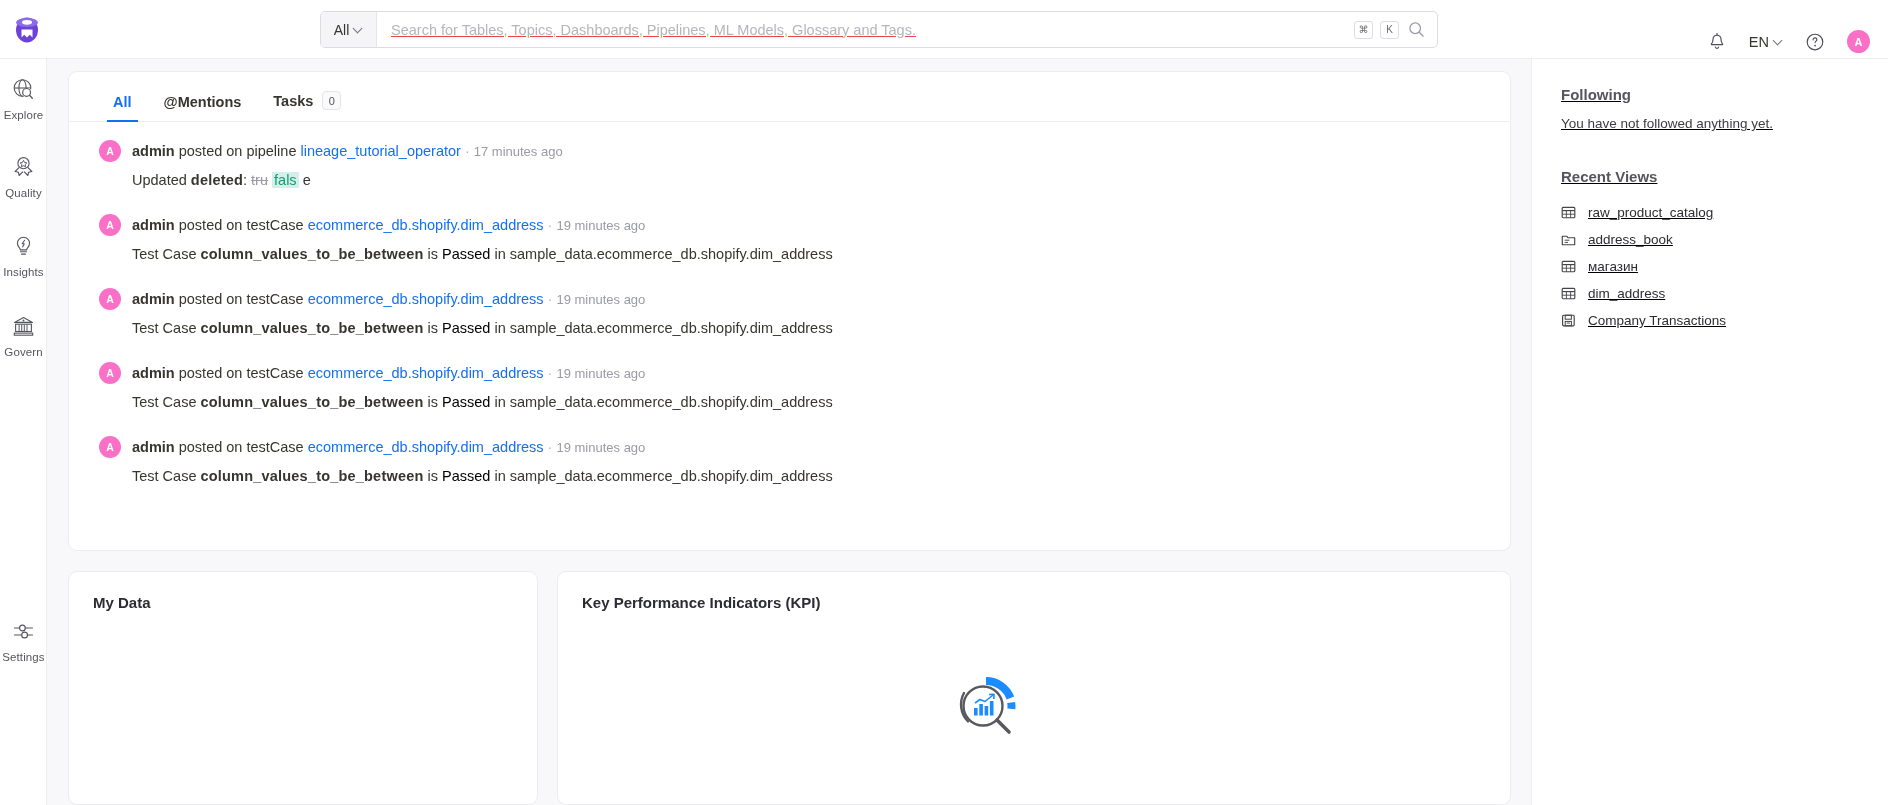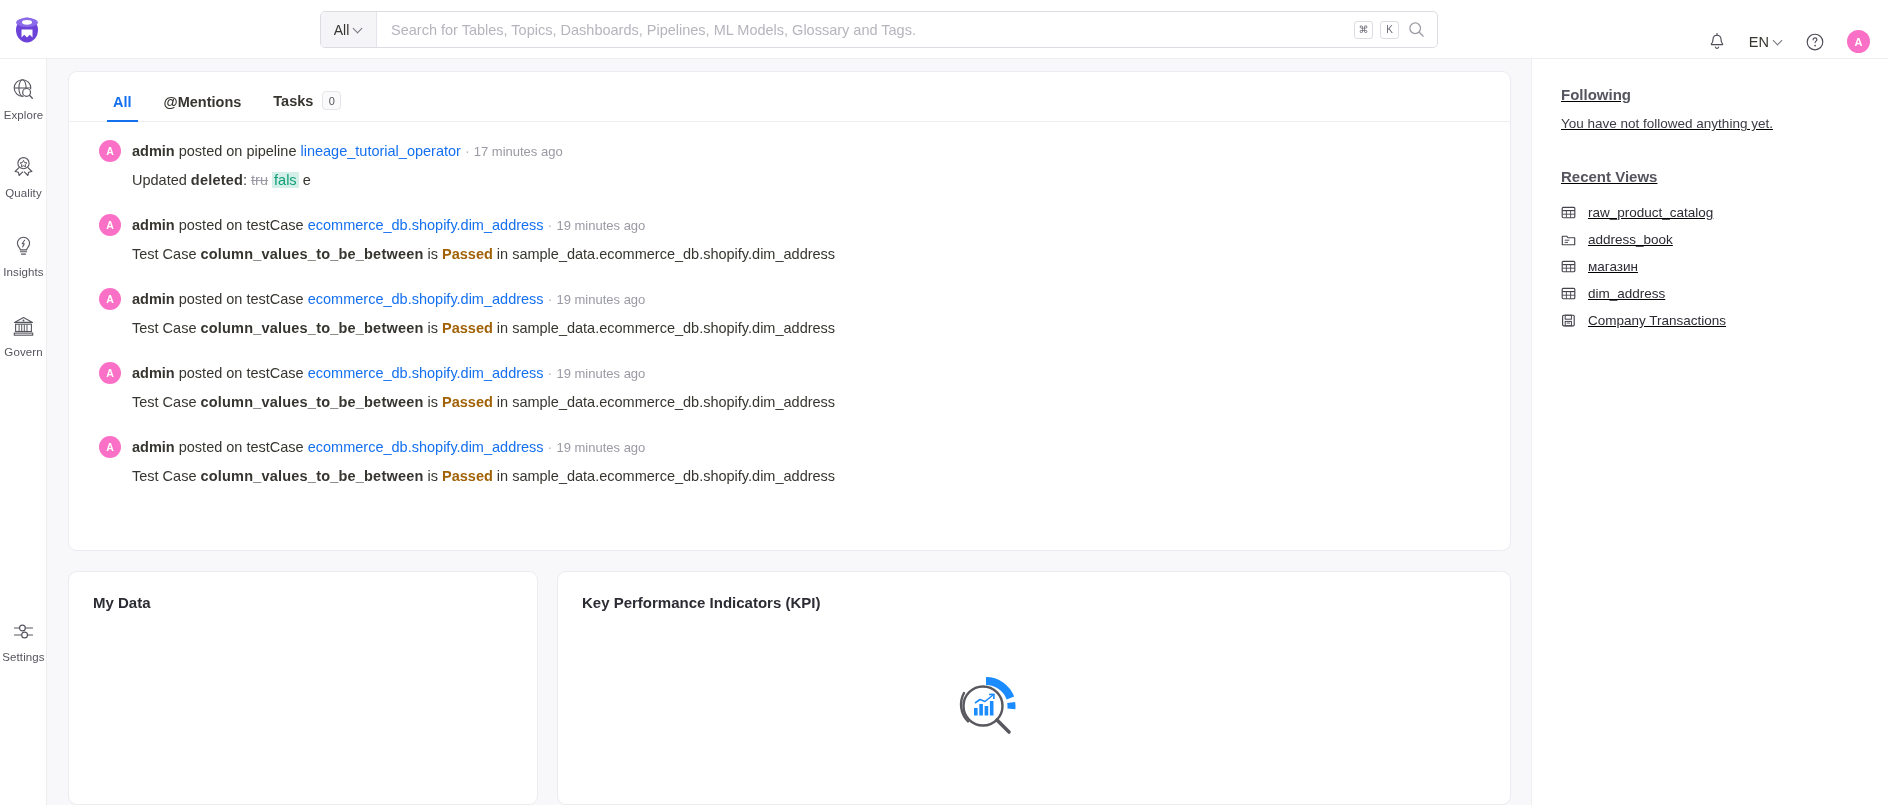--- a/index.html
+++ b/index.html
@@ -52,20 +52,21 @@
     transform: rotate(45deg);
   }
   .search-input {
     flex: 1 1 auto;
     border: 0; outline: 0;
     font-size: 14.5px;
     color: #ef4444;
     padding: 0 14px;
     background: transparent;
     font-family: "Liberation Sans", sans-serif;
+    text-decoration: underline;
   }
   .search-input::placeholder { color: #b5b5bd; }
   .search-actions {
     display: flex; align-items: center; gap: 7px;
     padding-right: 12px;
   }
   .kbd {
     min-width: 19px; height: 18px;
     border: 1px solid #dcdce3; border-radius: 3px;
     background: #fff;
@@ -157,21 +158,21 @@
   .feed-head-text { font-size: 14.5px; color: #37352f; }
   .feed-head-text b { font-weight: 700; }
   .feed-link { color: #1570ef; cursor: pointer; }
   .dot-sep { color: #b5b5bd; margin: 0 4px; }
   .feed-time { color: #9a9aa4; font-size: 13px; }
   .feed-sub {
     font-size: 14.5px; color: #37352f;
     margin-top: 10px; padding-left: 33px;
   }
   .feed-sub b { font-weight: 700; letter-spacing: .2px; }
-  .passed { color: #a16207; font-weight: 700; }
+  .passed { color: #000000; font-weight: 400; }
   .diff-del { text-decoration: line-through; color: #9a9aa4; }
   .diff-add { background: #d3efe7; color: #0f9e78; padding: 0 2px; }
 
   
   .bottom-row { position: absolute; left: 21px; top: 512px; display: flex; gap: 19px; align-items: center; }
   .mini-card {
     background: #fff; border: 1px solid #ececf0; border-radius: 9px;
     padding: 22px 24px;
   }
   .card-mydata { width: 470px; height: 234px; }

